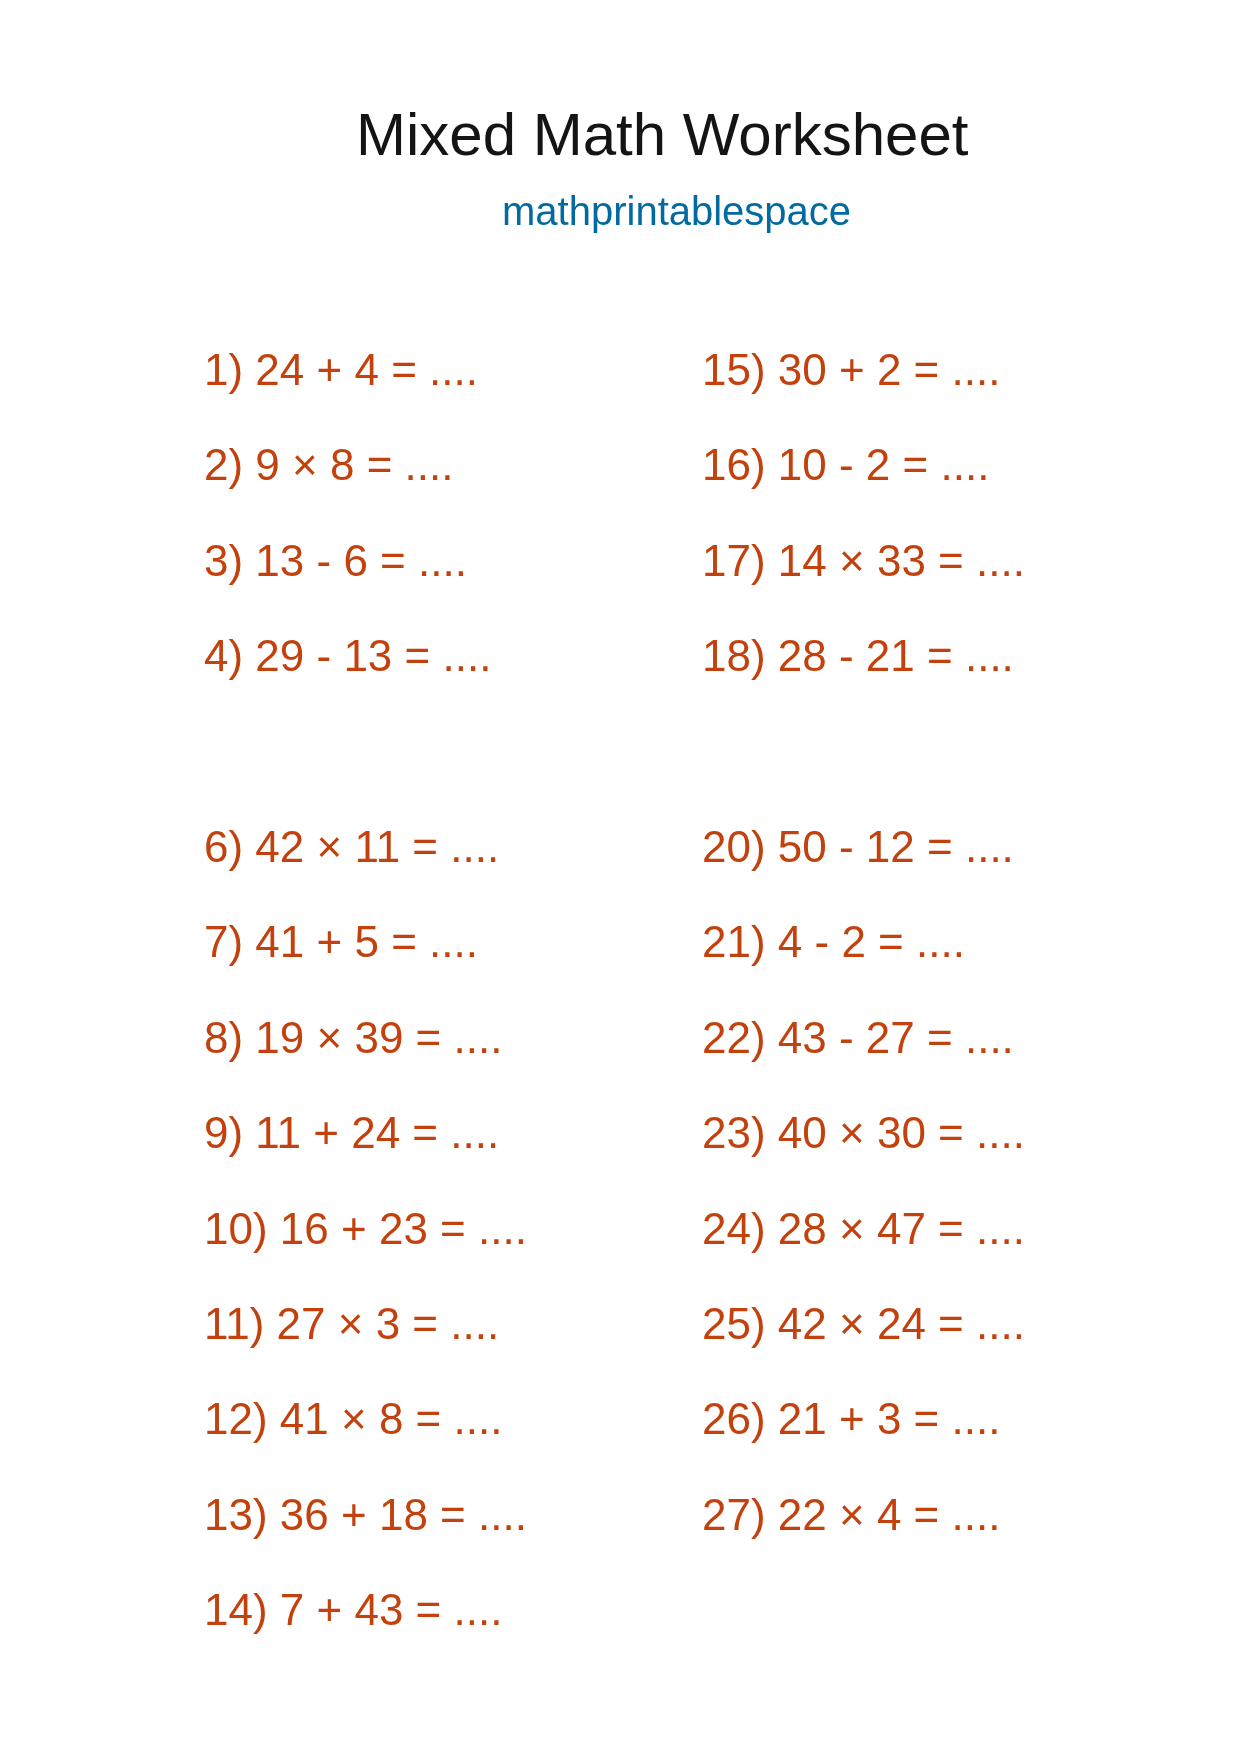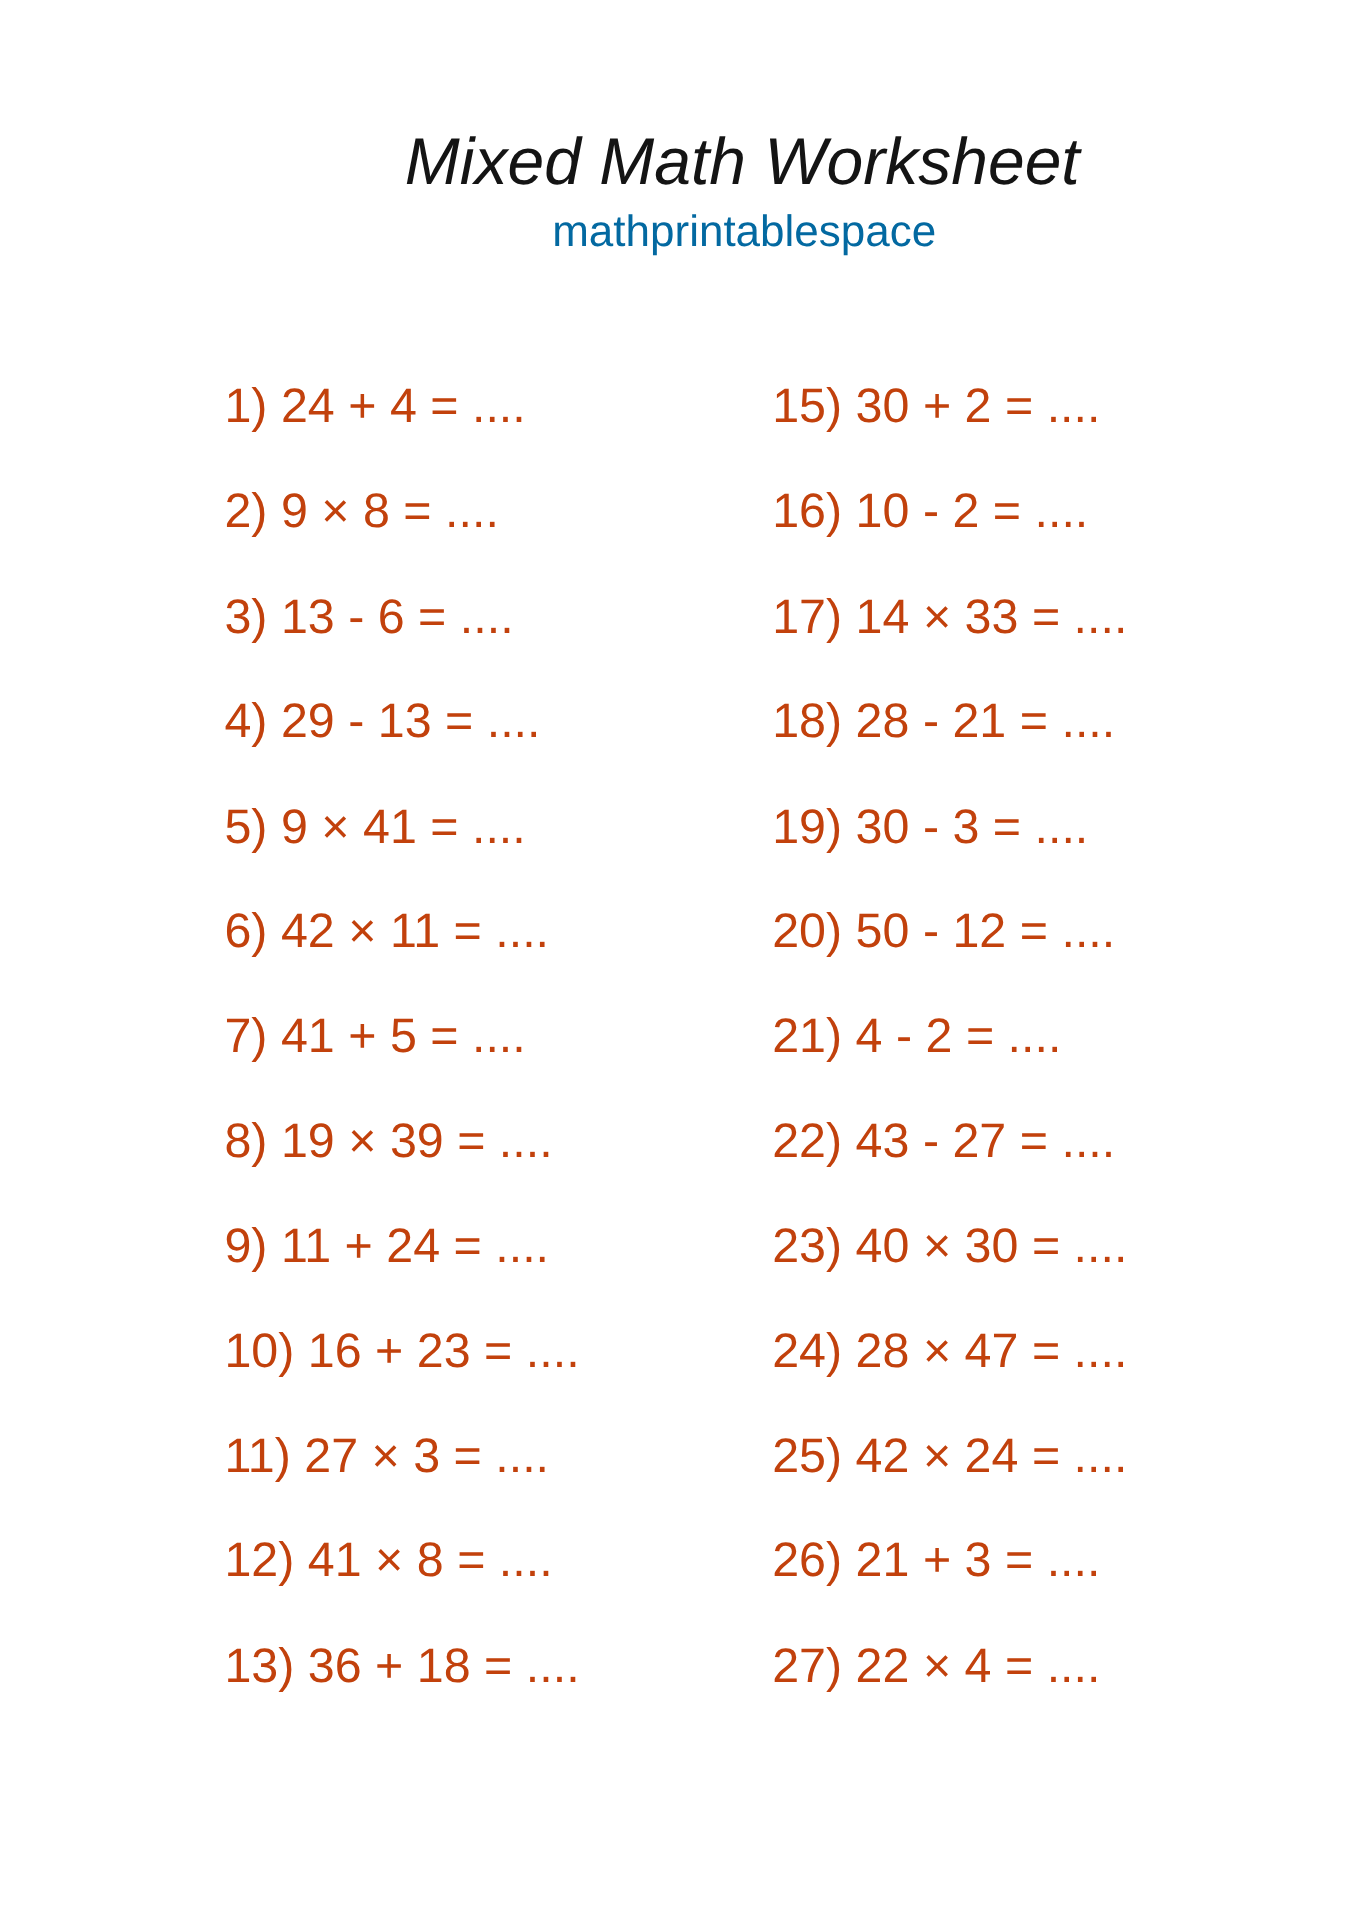--- a/index.html
+++ b/index.html
@@ -12,27 +12,26 @@
     width: 1240px;
     height: 1754px;
     background: #ffffff;
     overflow: hidden;
     font-family: "Liberation Sans", sans-serif;
   }
   .title {
     position: absolute;
     left: 352px;
     top: 101px;
-    margin: 16px;
+    margin: 4px;
     font-size: 60px;
     font-weight: 400;
     line-height: 1;
     color: #141414;
     white-space: nowrap;
-    font-style: italic;
   }
   .subtitle {
     position: absolute;
     left: 502px;
     top: 191px;
     font-size: 40px;
     font-weight: 400;
     line-height: 1;
     color: #0369a1;
     white-space: nowrap;
@@ -83,24 +82,20 @@
     <div class="row" style="top:539px">
       <span class="prob col-left">3) 13 - 6 = ....</span>
       <span class="prob col-right">17) 14 × 33 = ....</span>
     </div>
 
     <div class="row" style="top:634px">
       <span class="prob col-left">4) 29 - 13 = ....</span>
       <span class="prob col-right">18) 28 - 21 = ....</span>
     </div>
 
-    <div class="row" style="top:730px">
-      <span class="prob col-left">5) 9 × 41 = ....</span>
-      <span class="prob col-right">19) 30 - 3 = ....</span>
-    </div>
 
     <div class="row" style="top:825px">
       <span class="prob col-left">6) 42 × 11 = ....</span>
       <span class="prob col-right">20) 50 - 12 = ....</span>
     </div>
 
     <div class="row" style="top:920px">
       <span class="prob col-left">7) 41 + 5 = ....</span>
       <span class="prob col-right">21) 4 - 2 = ....</span>
     </div>
@@ -128,15 +123,18 @@
     <div class="row" style="top:1397px">
       <span class="prob col-left">12) 41 × 8 = ....</span>
       <span class="prob col-right">26) 21 + 3 = ....</span>
     </div>
 
     <div class="row" style="top:1493px">
       <span class="prob col-left">13) 36 + 18 = ....</span>
       <span class="prob col-right">27) 22 × 4 = ....</span>
     </div>
 
+    <div class="row" style="top:1588px">
+      <span class="prob col-left">14) 7 + 43 = ....</span>
+    </div>
 
   </div>
 </div>
 
 </body></html>

